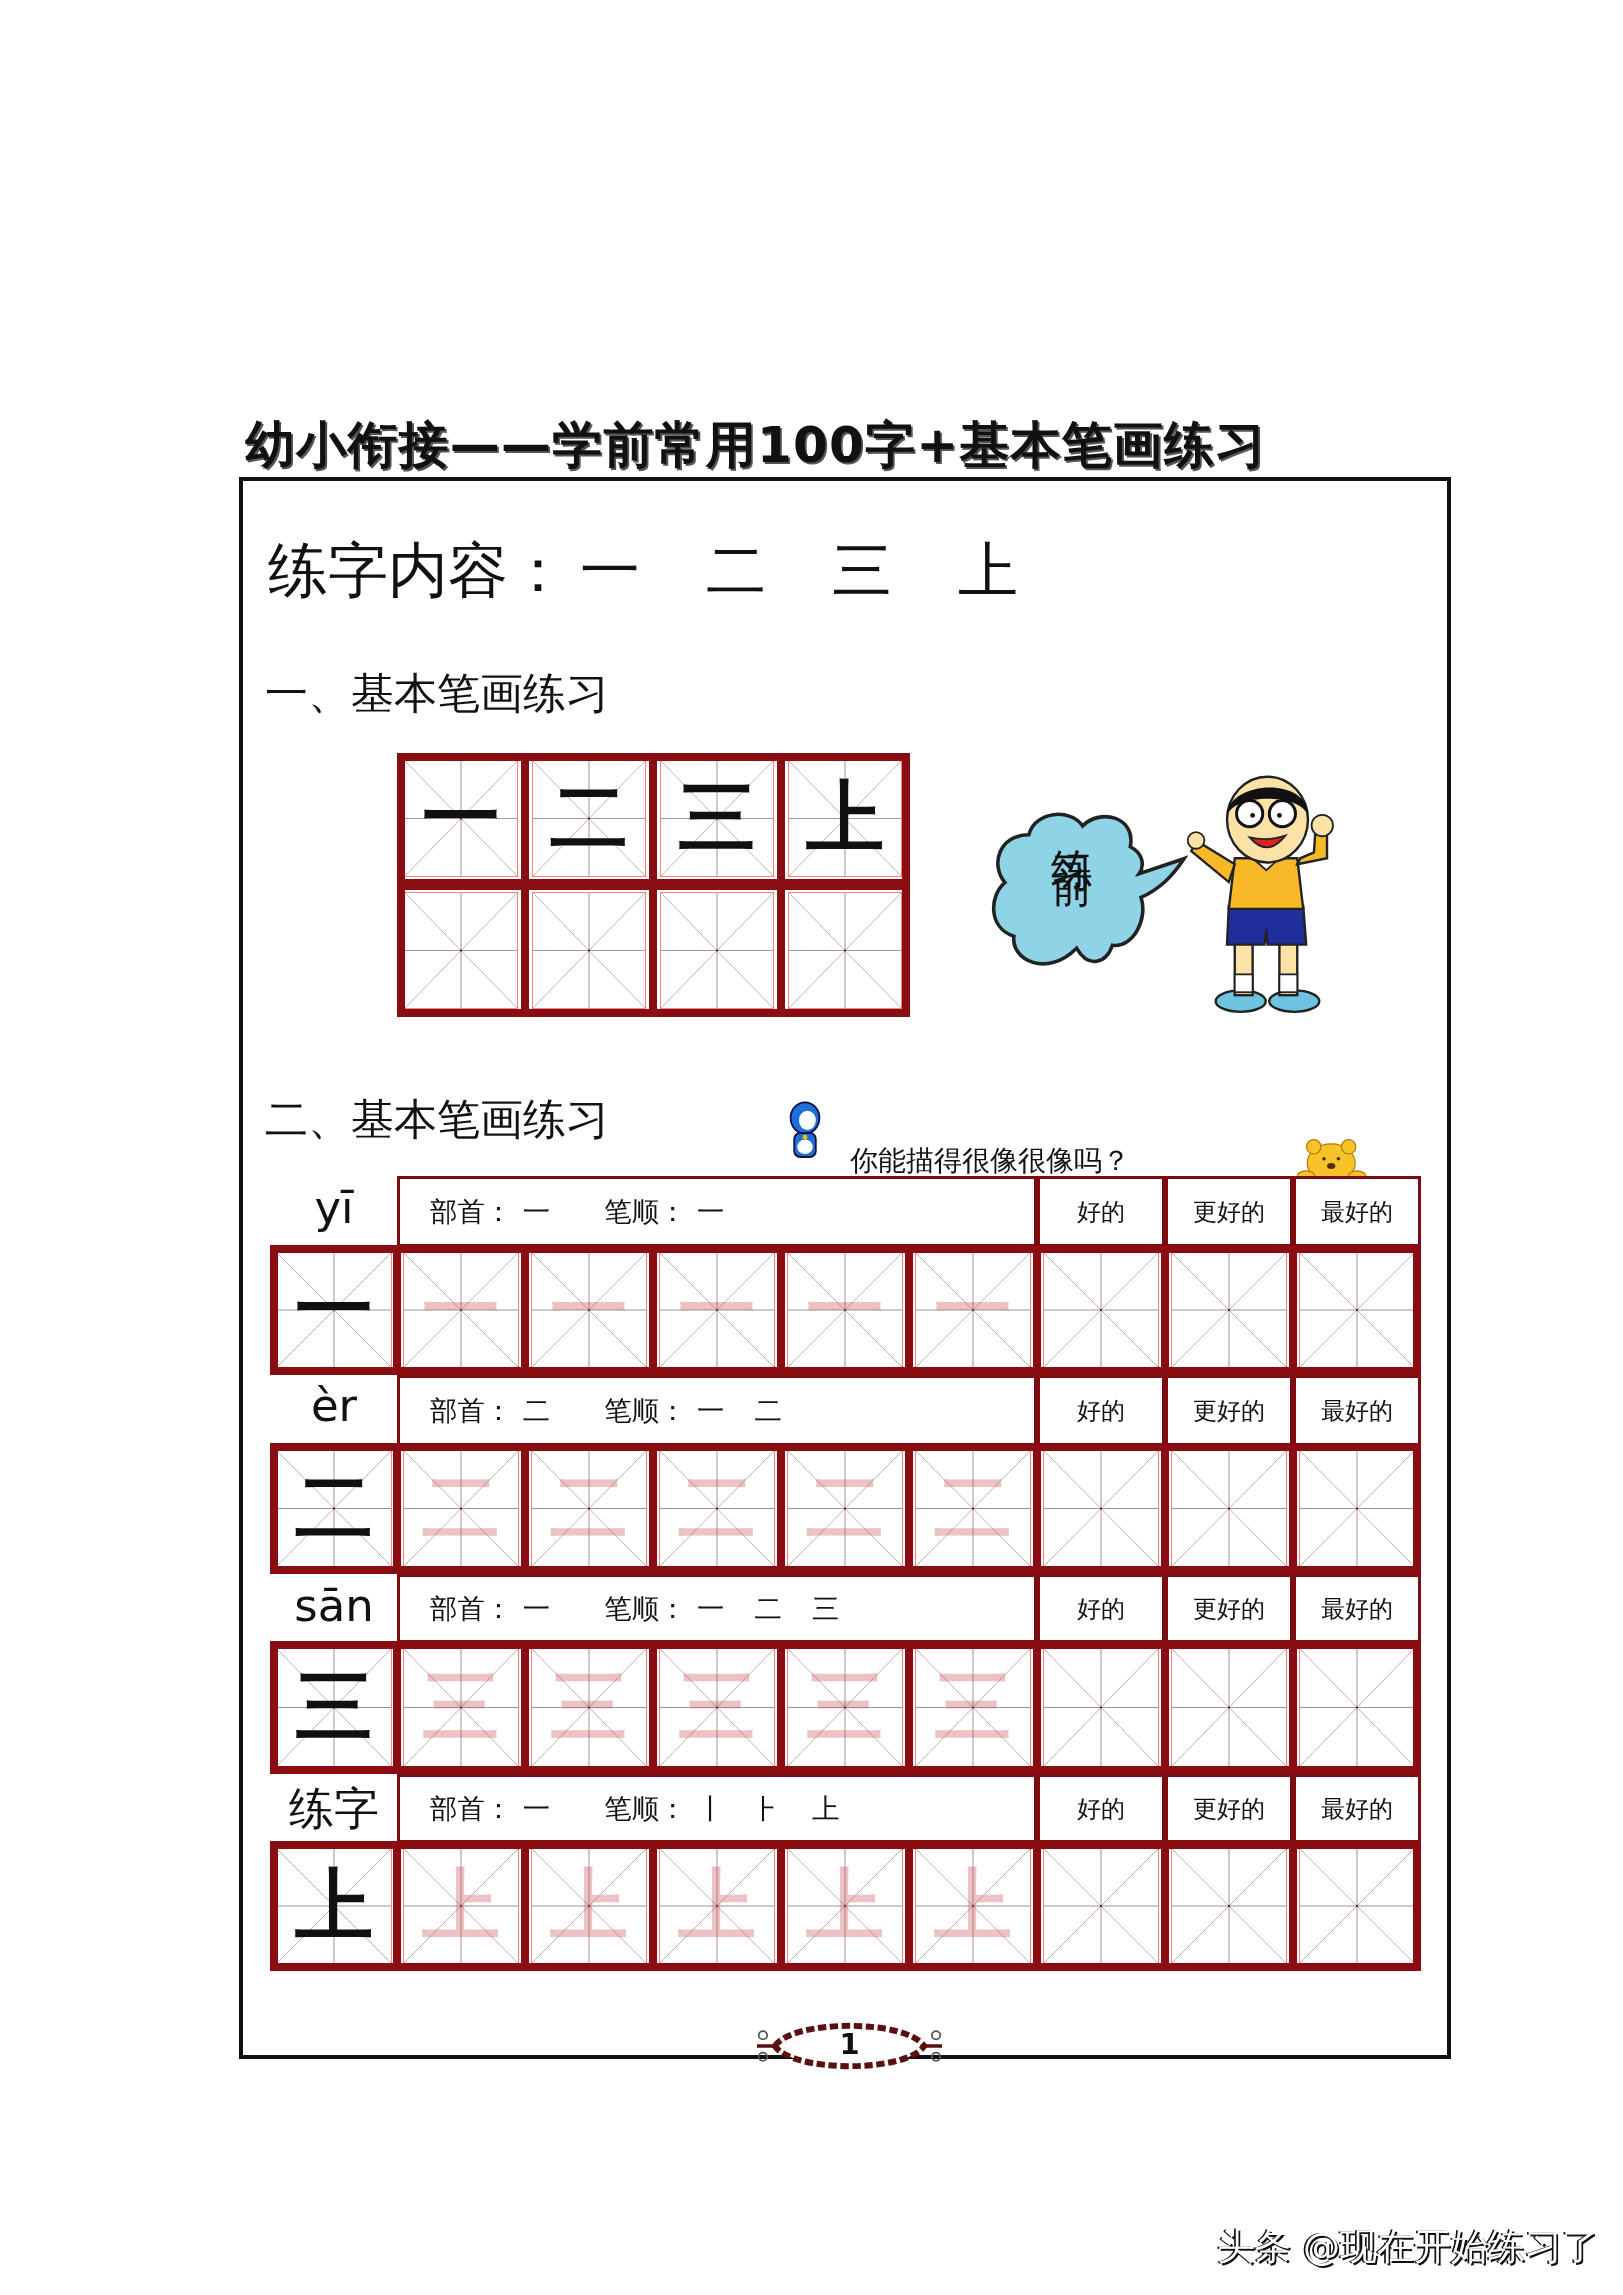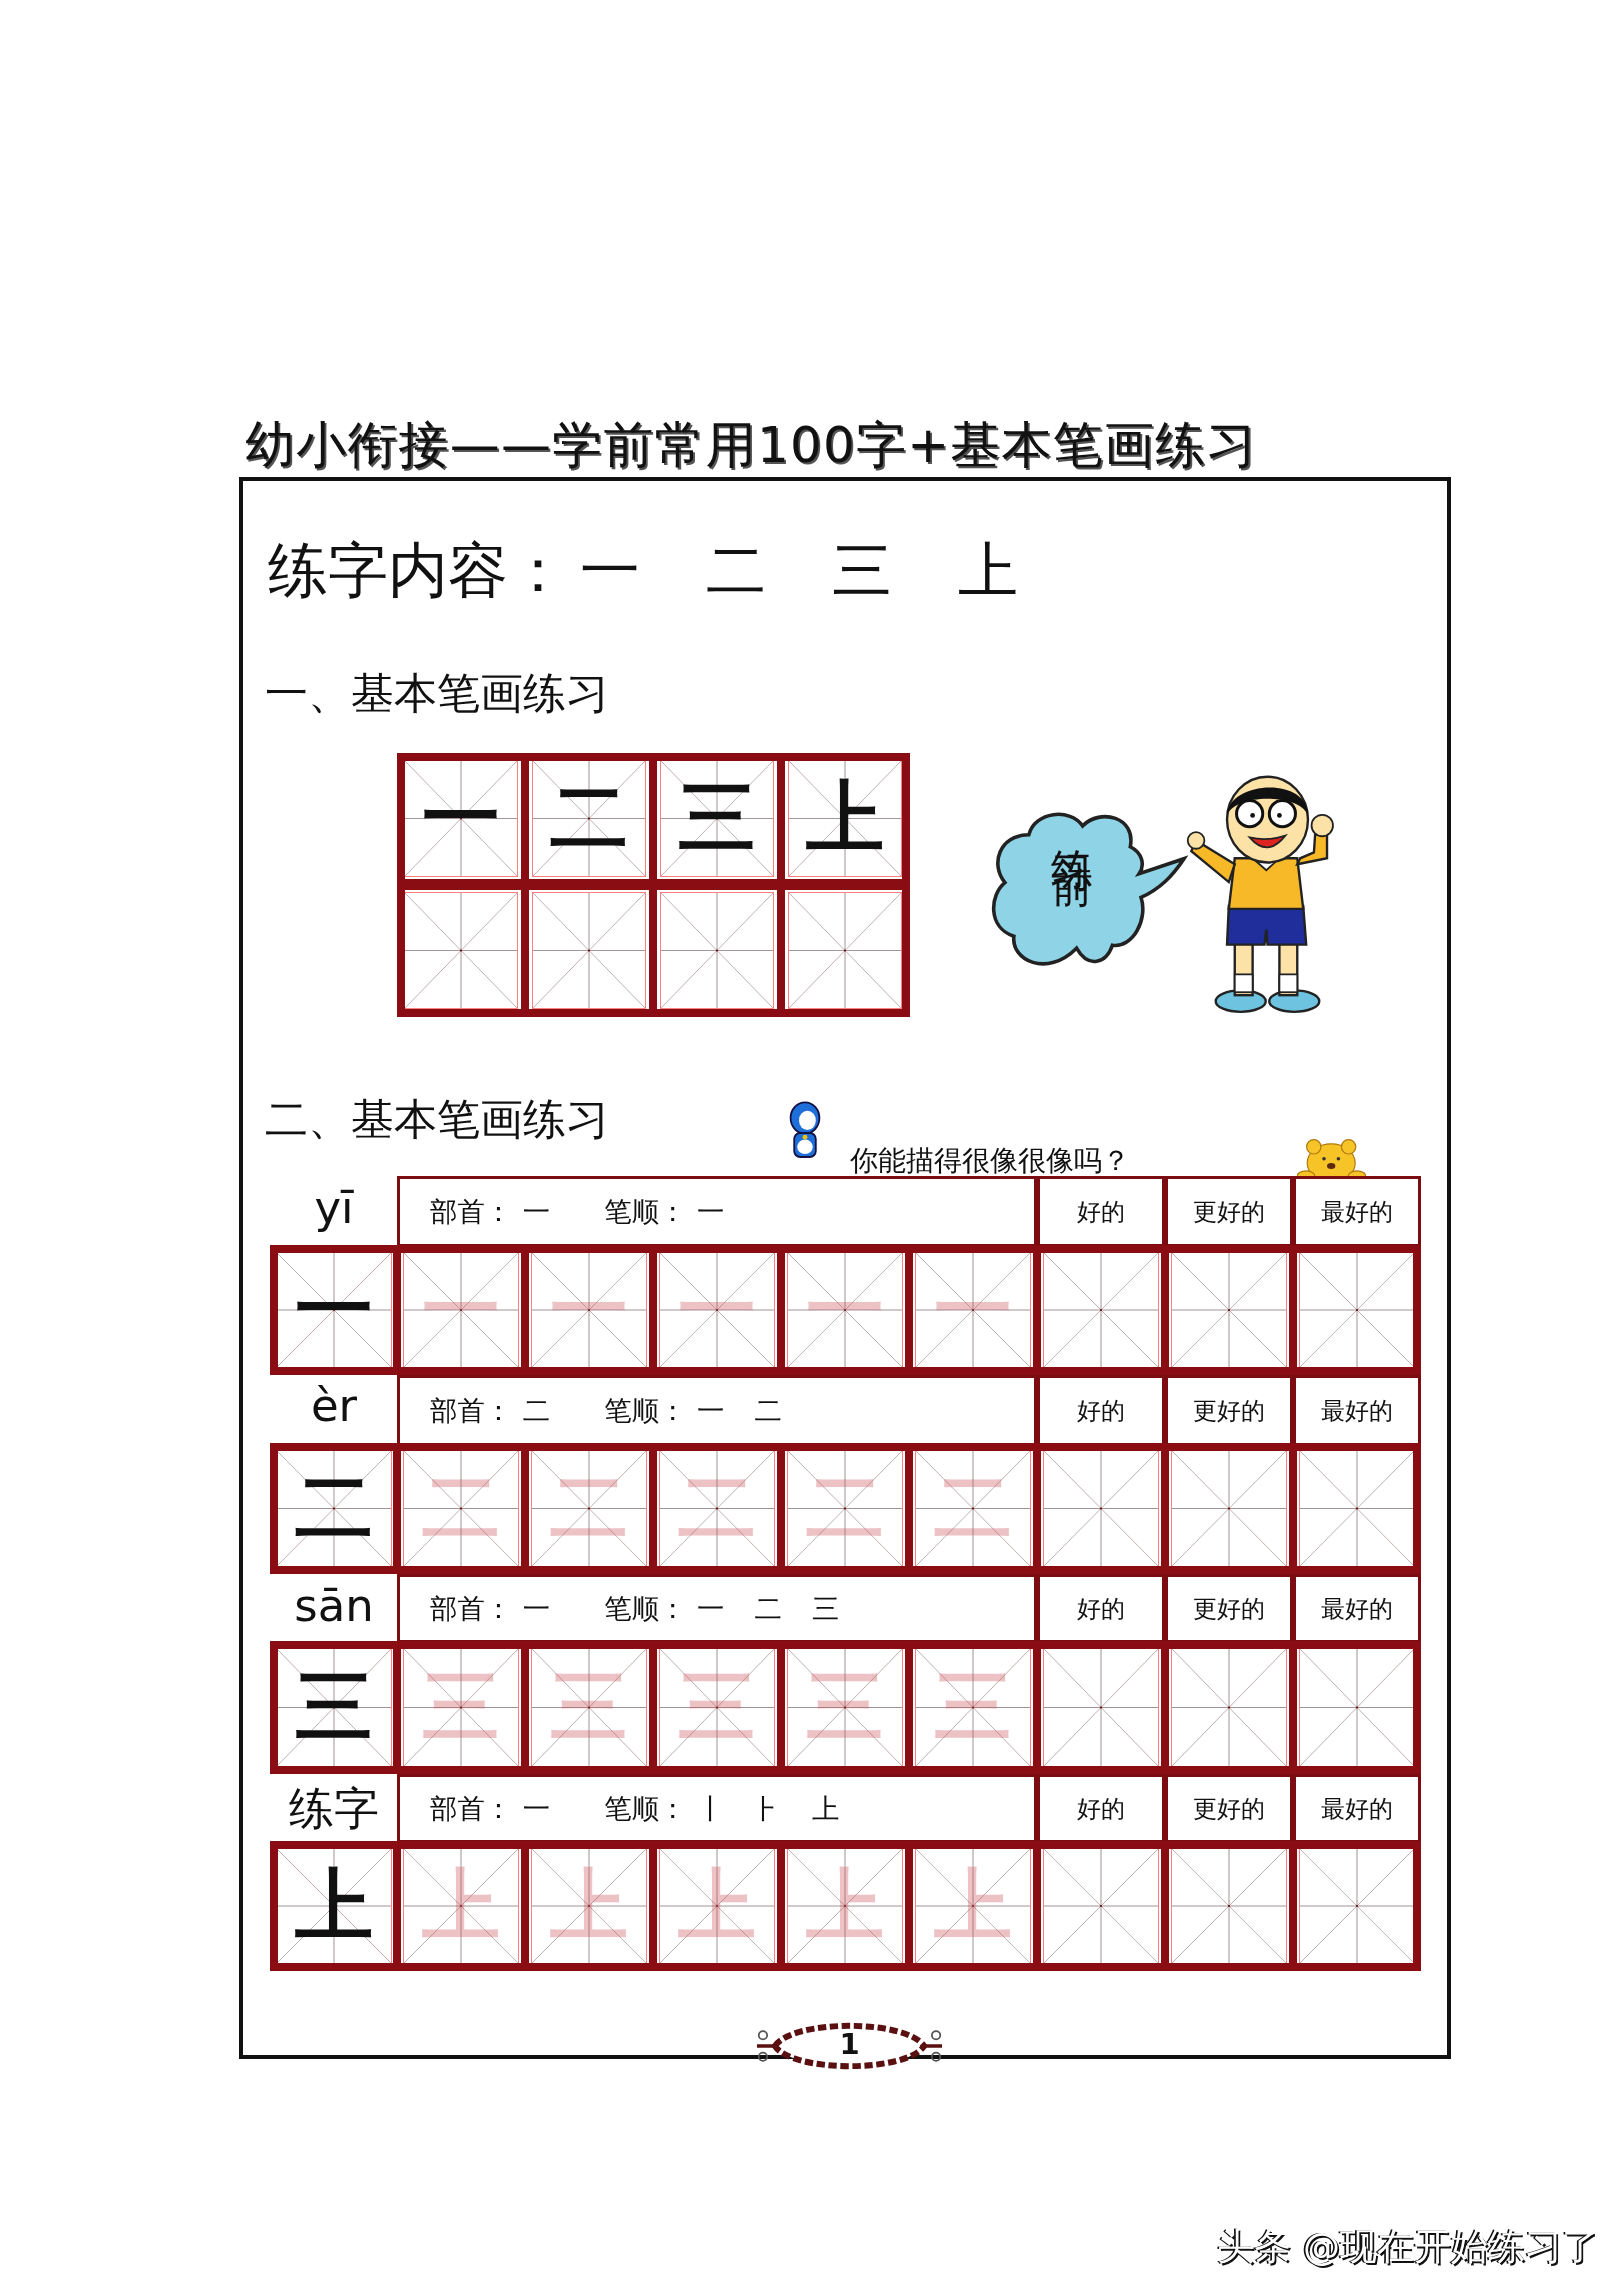--- a/index.html
+++ b/index.html
@@ -1,19 +1,19 @@
 <!DOCTYPE html>
 <html style="font-size:9.5px"><head>
 <meta charset="utf-8">
 <style>
   html, body { margin:0; padding:0; background:#ffffff; }
   body { width:1623px; height:2295px; position:relative; overflow:hidden;
          font-family:"DejaVu Serif", "Liberation Serif", serif; color:#111; }
   .abs { position:absolute; }
-  .title { left:245px; top:412px; font-family:"DejaVu Sans", sans-serif; font-weight:normal;
+  .title { left:245px; top:412px; font-family:"DejaVu Sans", sans-serif; font-weight:bold;
            font-size:50px; letter-spacing:1.2px; color:#111; white-space:nowrap;
            text-shadow:1.8px 1.8px 0 #555; }
   .outer { left:239px; top:477px; width:1204px; height:1574px; border:4.8px solid #111; box-sizing:content-box; }
   .content-heading { left:268px; top:531px; font-size:60px; white-space:nowrap; }
   .content-heading .chars span { display:inline-block; margin-left:66px; }
   .section-heading { font-size:43px; white-space:nowrap; }
   
   .mi { position:absolute; box-sizing:border-box; background:#fff;
         border:0.6px solid #ff8080; }
   .mi svg { position:absolute; left:0; top:0; width:100%; height:100%; }

